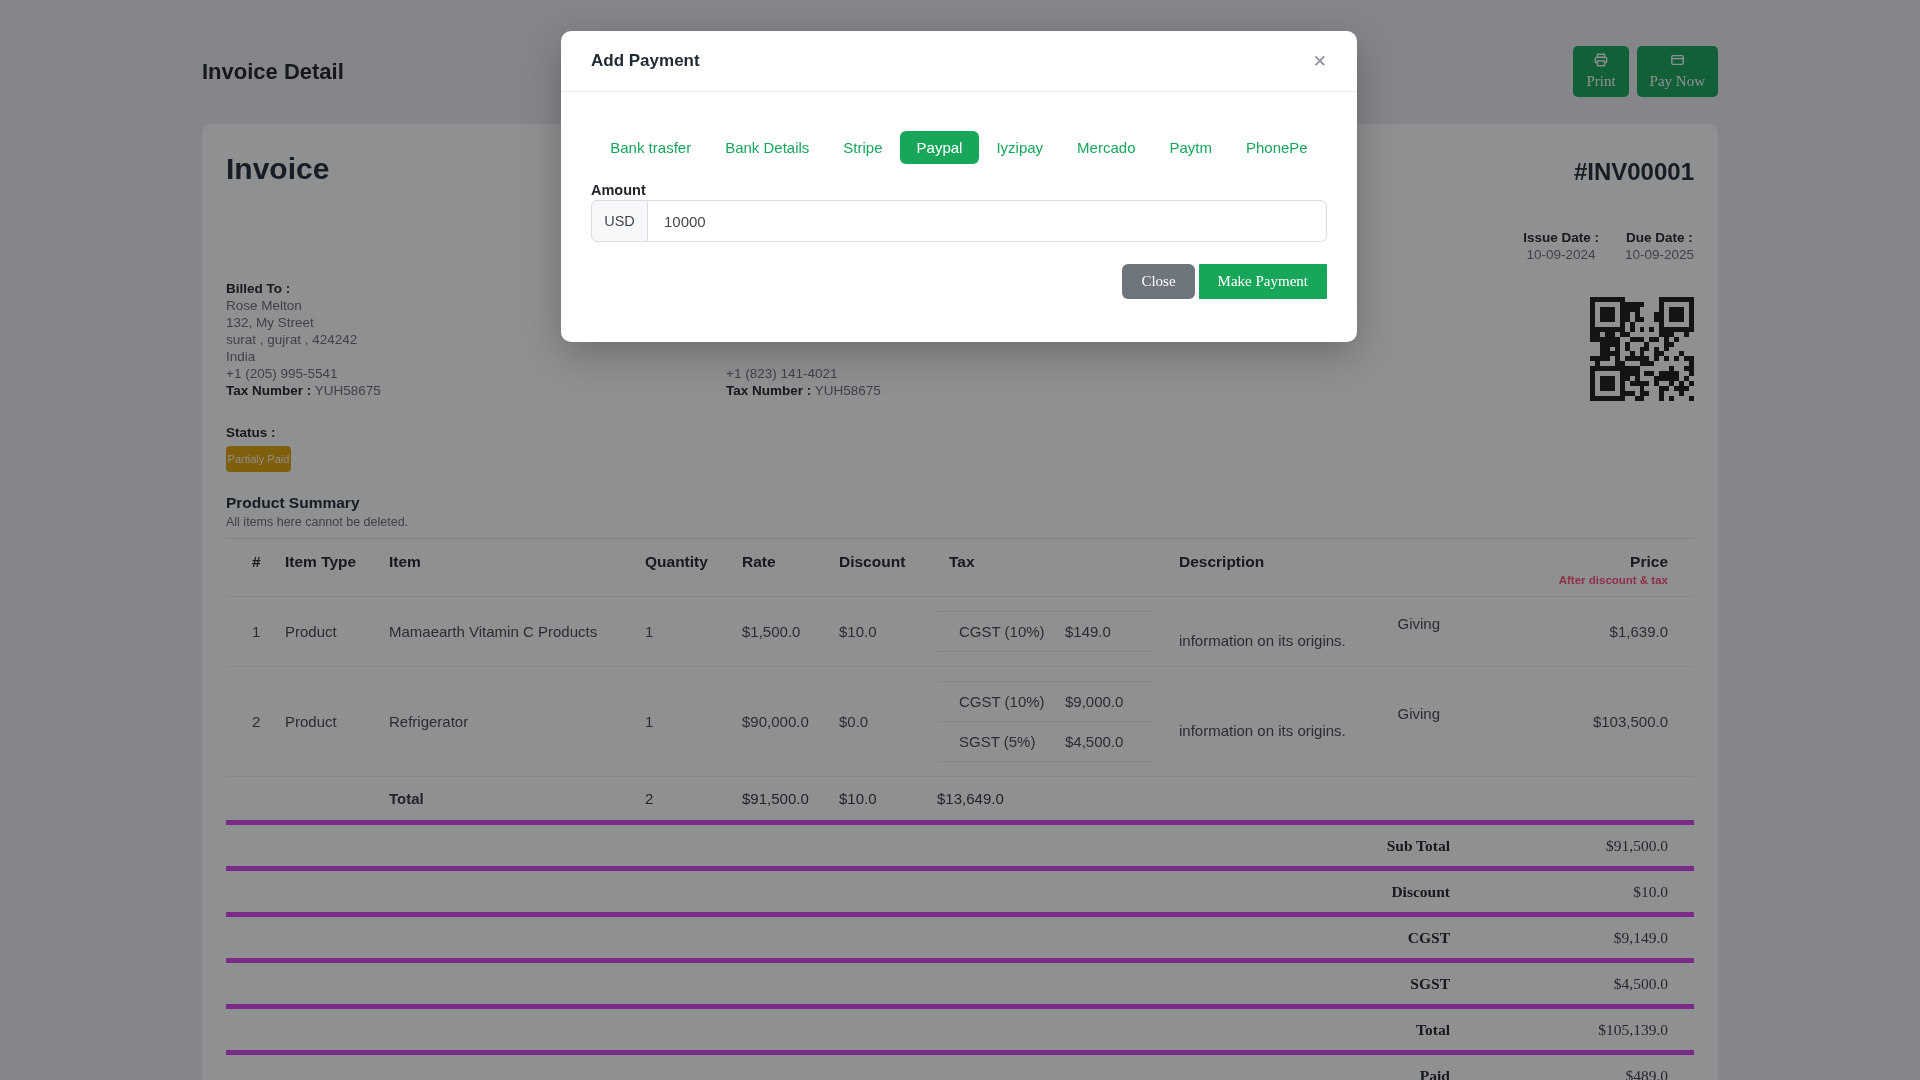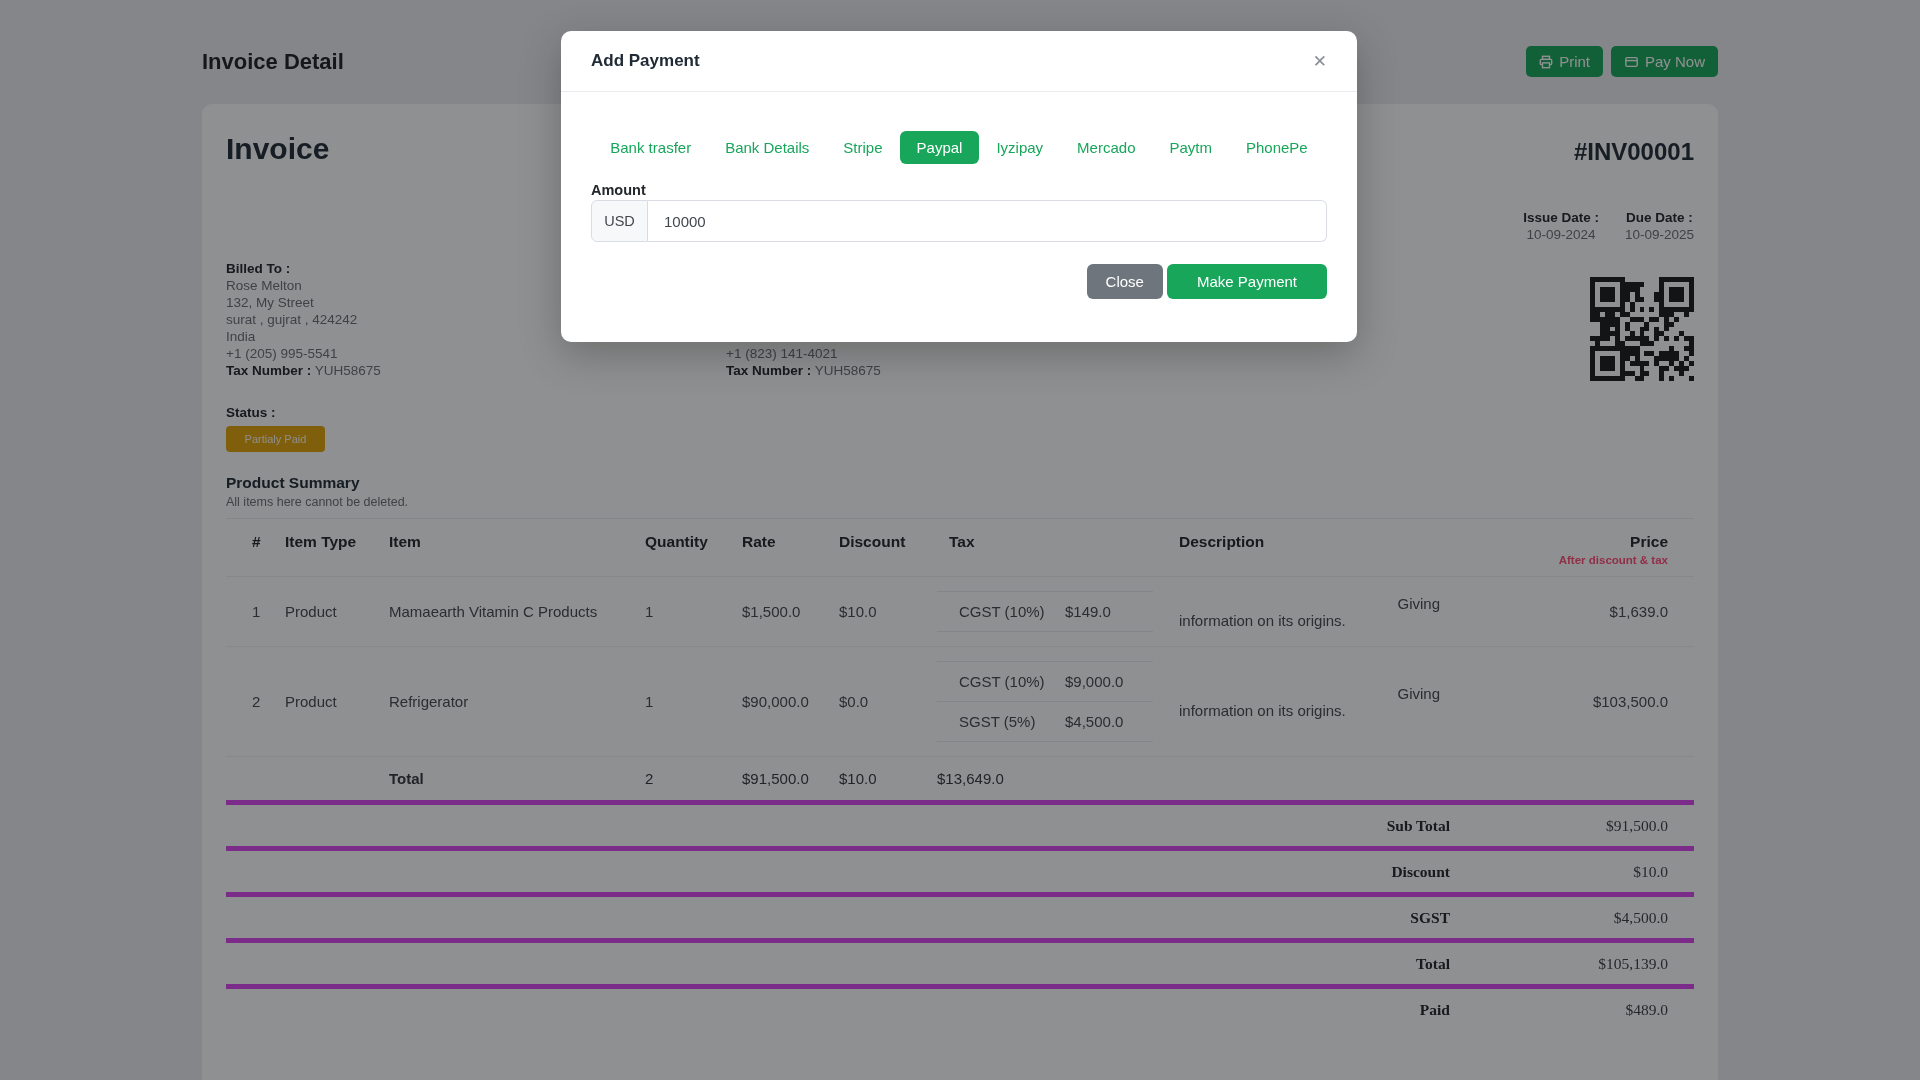--- a/index.html
+++ b/index.html
@@ -7,22 +7,22 @@
   body {
     font-family:"Liberation Sans","DejaVu Sans",sans-serif;
     background:#ebedf1; color:#45494e; position:relative;
   }
 
   
   .page-header { display:flex; align-items:center; justify-content:space-between;
     padding:46px 202px 0 202px; }
   .page-title { font-size:22px; font-weight:700; color:#1d2127; }
   .header-actions { display:flex; gap:8px; }
-  .btn { border:none; cursor:pointer; font-family:Liberation Sans, sans-serif; display:inline-flex;
-    align-items:center; gap:6px; border-radius:5px; font-size:15px; }
+  .btn { border:none; cursor:pointer; font-family:Liberation Serif, serif; display:inline-flex;
+    align-items:center; gap:6px; border-radius:5px; font-size:15px;flex-direction:column; }
   .btn-green { background:#18a65b; color:#fff; padding:7px 13px; }
   .btn-green svg { display:block; }
 
   
   .card { margin:27px 202px 0 202px; background:#fff; border-radius:10px;
     padding:24px; height:1400px; }
   .invoice-head { display:flex; justify-content:space-between; align-items:flex-start; margin-top:4px; }
   .invoice-title { font-size:30px; font-weight:700; color:#212b36; }
   .invoice-number { font-size:24px; font-weight:700; color:#212b36; margin-top:6px; }
 
@@ -33,21 +33,21 @@
   .dates-qr { margin-left:auto; text-align:right; }
   .dates { display:flex; gap:26px; justify-content:flex-start; }
   .date-col { text-align:center; font-size:13.5px; line-height:16px; }
   .date-label { font-weight:700; color:#23272b; }
   .date-value { color:#6a6f76; margin-top:1px; }
   .qr { width:104px; height:104px; margin:34px 0 0 auto; }
 
   .status-block { margin-top:24px; }
   .status-label { font-size:13.5px; font-weight:700; color:#23272b; }
   .badge { display:inline-flex; align-items:center; justify-content:center; margin-top:6px;
-    width:99px; height:26px; background:#e3a50b; color:rgba(255,255,255,.92);
+    width:65px; height:26px; background:#e3a50b; color:rgba(255,255,255,.92);
     font-size:11px; border-radius:4px; }
 
   .ps-title { margin-top:22px; font-size:15.5px; font-weight:600; color:#212b36; }
   .ps-sub { margin-top:3px; font-size:12.5px; color:#6a6f76; }
   .hr { border:none; border-top:1px solid #e9ecef; margin-top:9px; }
 
   
   .tgrid { display:grid; grid-template-columns:50px 104px 260px 97px 97px 96px 230px 290px 1fr; }
   .thead { padding:14px 0 10px 0; border-bottom:1px solid #eef0f2; }
   .th { font-size:15.5px; font-weight:700; color:#23272b; }
@@ -93,21 +93,21 @@
   .tab.active { background:#18a65b; color:#fff; }
   .amount-label { margin:18px 30px 2px 30px; font-size:14.5px; font-weight:600; color:#23272b; }
   .input-group { display:flex; margin:0 30px; height:42px; }
   .addon { width:57px; display:flex; align-items:center; justify-content:center;
     background:#f7f8fa; border:1px solid #d9dde3; border-radius:6px 0 0 6px;
     font-size:14.5px; color:#42474d; }
   .amount-input { flex:1; border:1px solid #d9dde3; border-left:none; border-radius:0 6px 6px 0;
     padding:0 16px; font-size:15px; color:#42474d; font-family:inherit; outline:none; }
   .modal-footer { display:flex; justify-content:flex-end; gap:4px; margin:22px 30px 0 30px; }
   .btn-gray { background:#6e757c; color:#fff; padding:9px 19px; border-radius:6px; font-size:15px; }
-  .btn-submit { background:#18a65b; color:#fff; padding:9px 30px; border-radius:6px; font-size:15px; }
+  .btn-submit { background:#18a65b; color:#fff; padding:9px 19px; border-radius:1px; font-size:15px; }
 </style>
 </head>
 <body>
 
 <div class="page-header">
   <div class="page-title">Invoice Detail</div>
   <div class="header-actions">
     <button class="btn btn-green">
       <span>
         <svg width="14" height="14" viewBox="0 0 16 16" fill="none" stroke="#fff" stroke-width="1.6">
@@ -492,20 +492,25 @@
     <div class="sum-label">Sub Total</div>
     <div class="sum-value">$91,500.0</div>
   </div>
   <div class="sum-row">
     <div></div>
     <div class="sum-label">Discount</div>
     <div class="sum-value">$10.0</div>
   </div>
   <div class="sum-row">
     <div></div>
+    <div class="sum-label">CGST</div>
+    <div class="sum-value">$9,149.0</div>
+  </div>
+  <div class="sum-row">
+    <div></div>
     <div class="sum-label">SGST</div>
     <div class="sum-value">$4,500.0</div>
   </div>
   <div class="sum-row">
     <div></div>
     <div class="sum-label">Total</div>
     <div class="sum-value">$105,139.0</div>
   </div>
   <div class="sum-row">
     <div></div>

